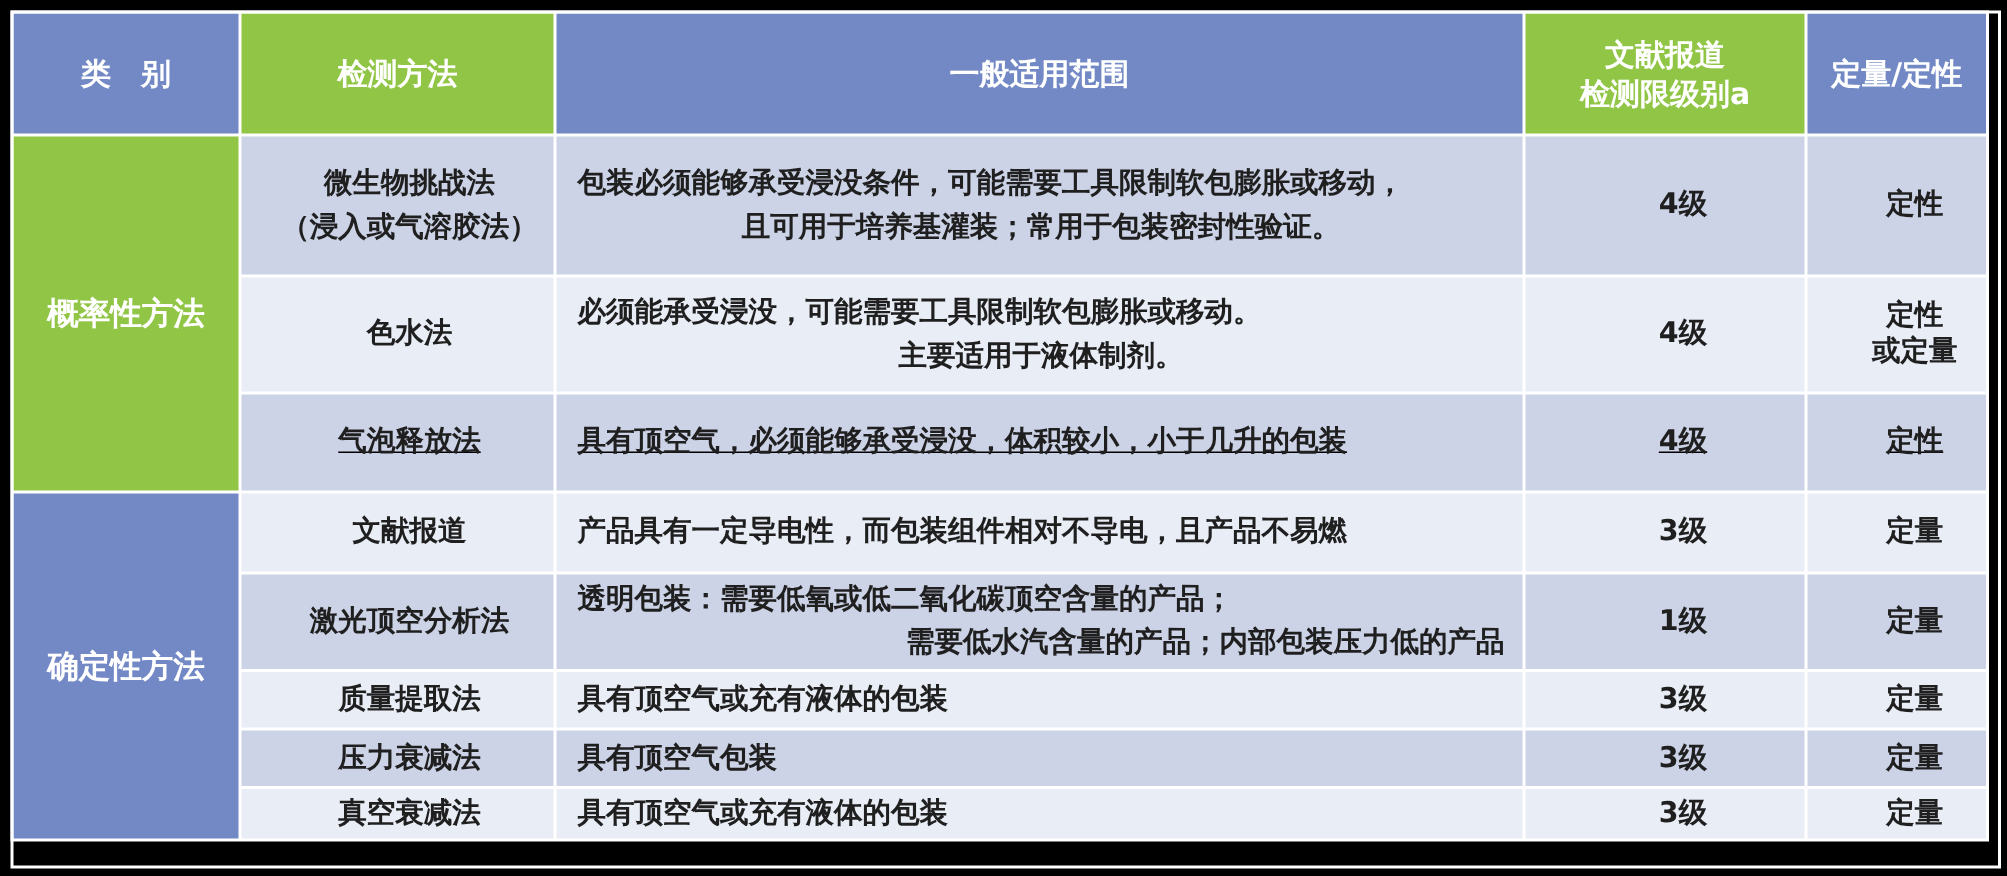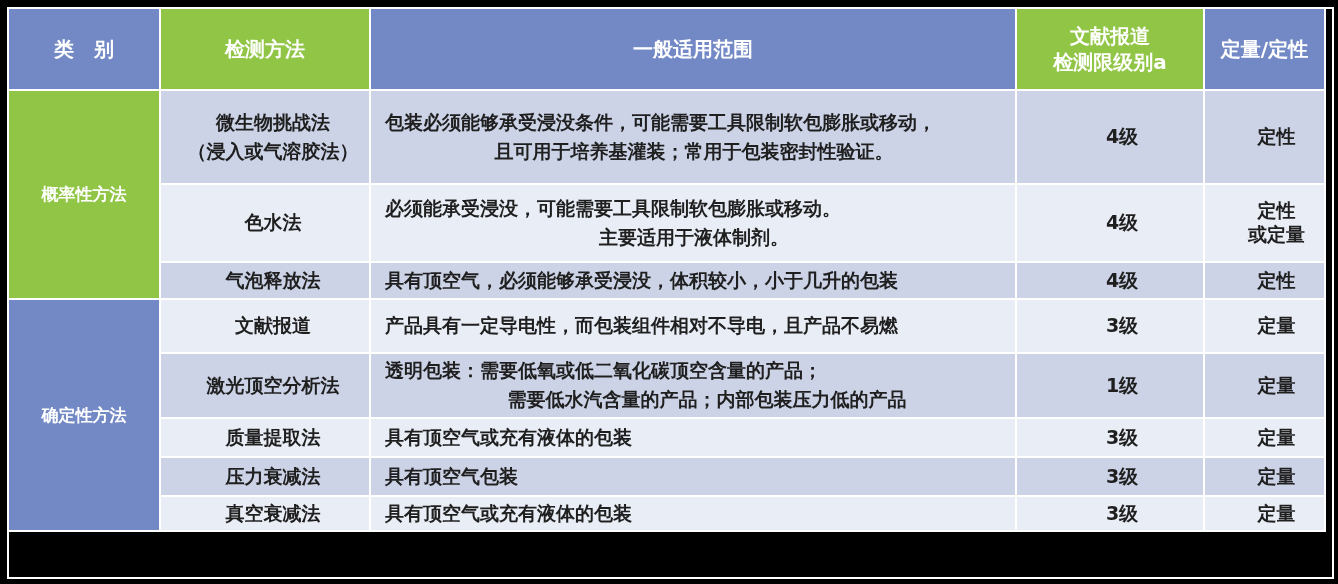--- a/index.html
+++ b/index.html
@@ -39,42 +39,42 @@
   thead tr{ height:80px; }
   thead th{
     color:#fff; font-weight:bold; font-size:20px; line-height:1.3;
     text-align:center; white-space:pre-line;
   }
   th.blue{ background:var(--blue); }
   th.green{ background:var(--green); }
 
   tbody tr:nth-child(1){ height:92px; }
   tbody tr:nth-child(2){ height:76px; }
-  tbody tr:nth-child(3){ height:35px; }
+  tbody tr:nth-child(3){ height:64px;text-decoration:underline; }
   tbody tr:nth-child(4){ height:52px; }
   tbody tr:nth-child(5){ height:61px; }
   tbody tr:nth-child(6){ height:37px; }
   tbody tr:nth-child(7){ height:37px;border-radius:15px; }
   tbody tr:nth-child(8){ height:32px; }
 
   td.cat{
-    color:#fff; font-weight:bold; font-size:17px; text-align:center;
+    color:#fff; font-weight:bold; font-size:21px; text-align:center;
   }
   td.cat.green-cat{ background:var(--green); }
   td.cat.blue-cat{ background:var(--blue); }
 
   tbody tr:nth-child(odd)  td.body{ background:var(--row-dark); }
   tbody tr:nth-child(even) td.body{ background:var(--row-light); }
 
   td.body{ color:var(--ink); font-weight:bold; font-size:19px; line-height:1.55; }
   td.method{ text-align:center; white-space:pre-line;padding-left:16px; }
   td.scope{ text-align:left; padding:2px 12px 2px 14px; }
   td.scope .s1{ text-align:left; }
   td.scope .s2{ text-align:center; }
-  tbody tr:nth-child(5) td.scope .s2{ text-align:center; padding-left:26px; }
+  tbody tr:nth-child(5) td.scope .s2{ text-align:right; padding-left:26px; }
   td.level, td.qual{ text-align:center; white-space:pre-line; line-height:1.25;padding-left:24px; }
 </style>
 </head>
 <body>
 
 <div class="stage">
   <table class="grid">
     <colgroup>
       <col class="c1">
         <col class="c2">

